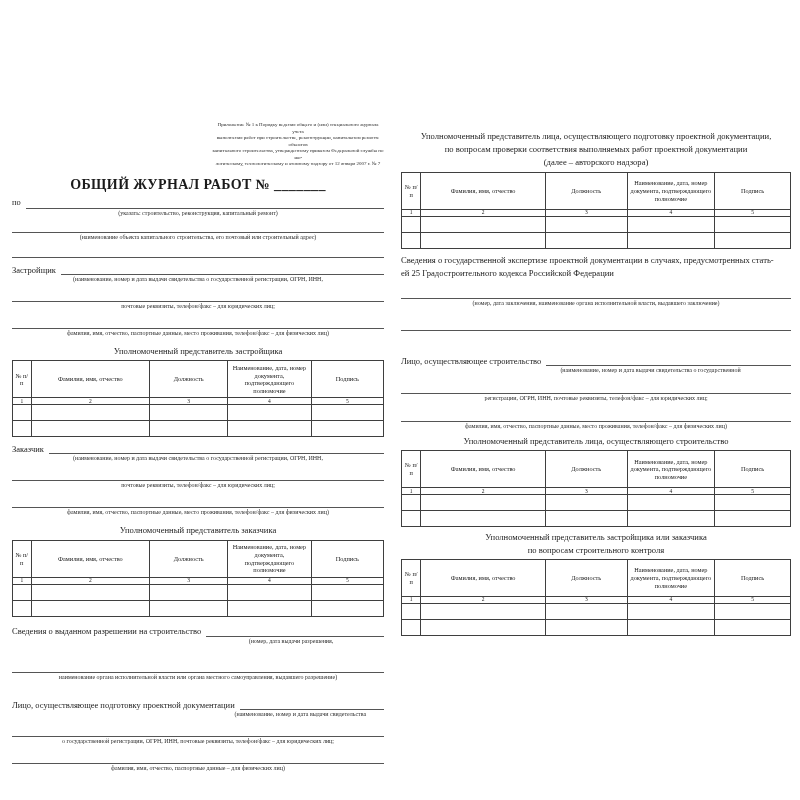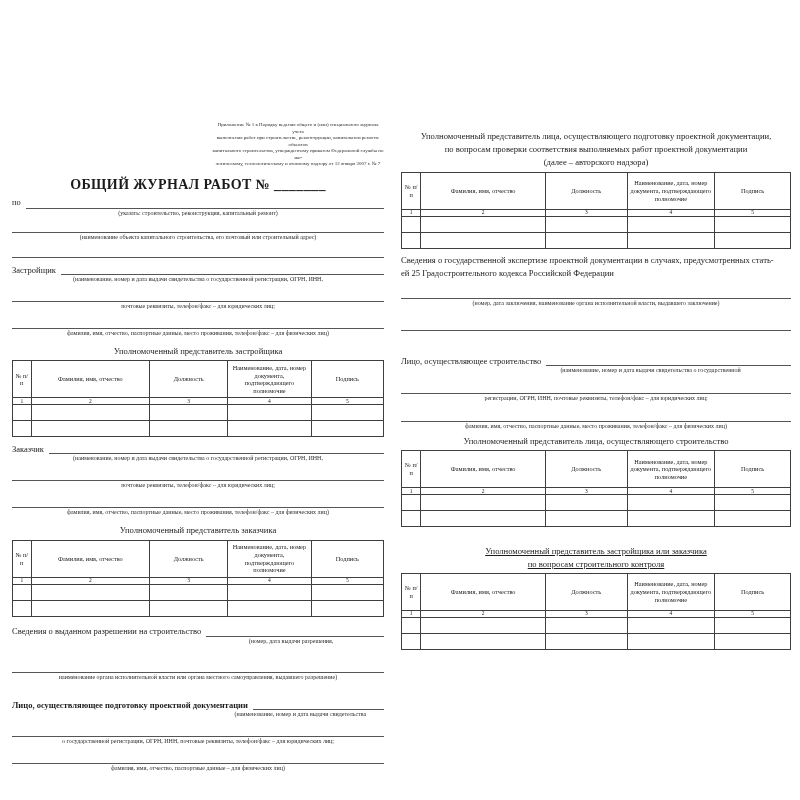--- a/index.html
+++ b/index.html
@@ -30,23 +30,23 @@
   .para{font-size:8.6px;line-height:1.55;text-align:left;}
 
   table.ftable{width:100%;border-collapse:collapse;table-layout:fixed;margin-top:3px;}
   table.ftable th,table.ftable td{
     border:1px solid #3f3f3f;text-align:center;vertical-align:middle;
     font-weight:normal;padding:1px 2px;box-sizing:border-box;
   }
   table.ftable th{font-size:6.3px;line-height:1.25;height:37px;}
   table.ftable .tr-num td{font-size:5.5px;line-height:1;height:7px;padding:0;}
   table.ftable .tr-empty td{height:16px;}
-  col.c1{width:5%;}col.c2{width:32%;}col.c3{width:21%;}col.c4{width:22.5%;}col.c5{width:19.5%;}.mt5{margin-top:5px;align-items:center;}.mt6{margin-top:6px;}.mt7{margin-top:18px;font-weight:bold;}
+  col.c1{width:5%;}col.c2{width:32%;}col.c3{width:21%;}col.c4{width:22.5%;}col.c5{width:19.5%;}.mt5{margin-top:5px;align-items:center;}.mt6{margin-top:6px;}.mt7{margin-top:18px;}
   .mt8{margin-top:8px;}.mt9{margin-top:9px;}.mt10{margin-top:24px;}
-  .mt12{margin-top:5px;}.mt13{margin-top:13px;}.mt14{margin-top:18px;text-decoration:underline;}
+  .mt12{margin-top:5px;}.mt13{margin-top:13px;}.mt14{margin-top:4px;}
 </style>
 </head>
 <body>
 
 <div class="sheet">
   <div class="spread">
 
     <div class="page page-left">
 
       <div class="annex">

